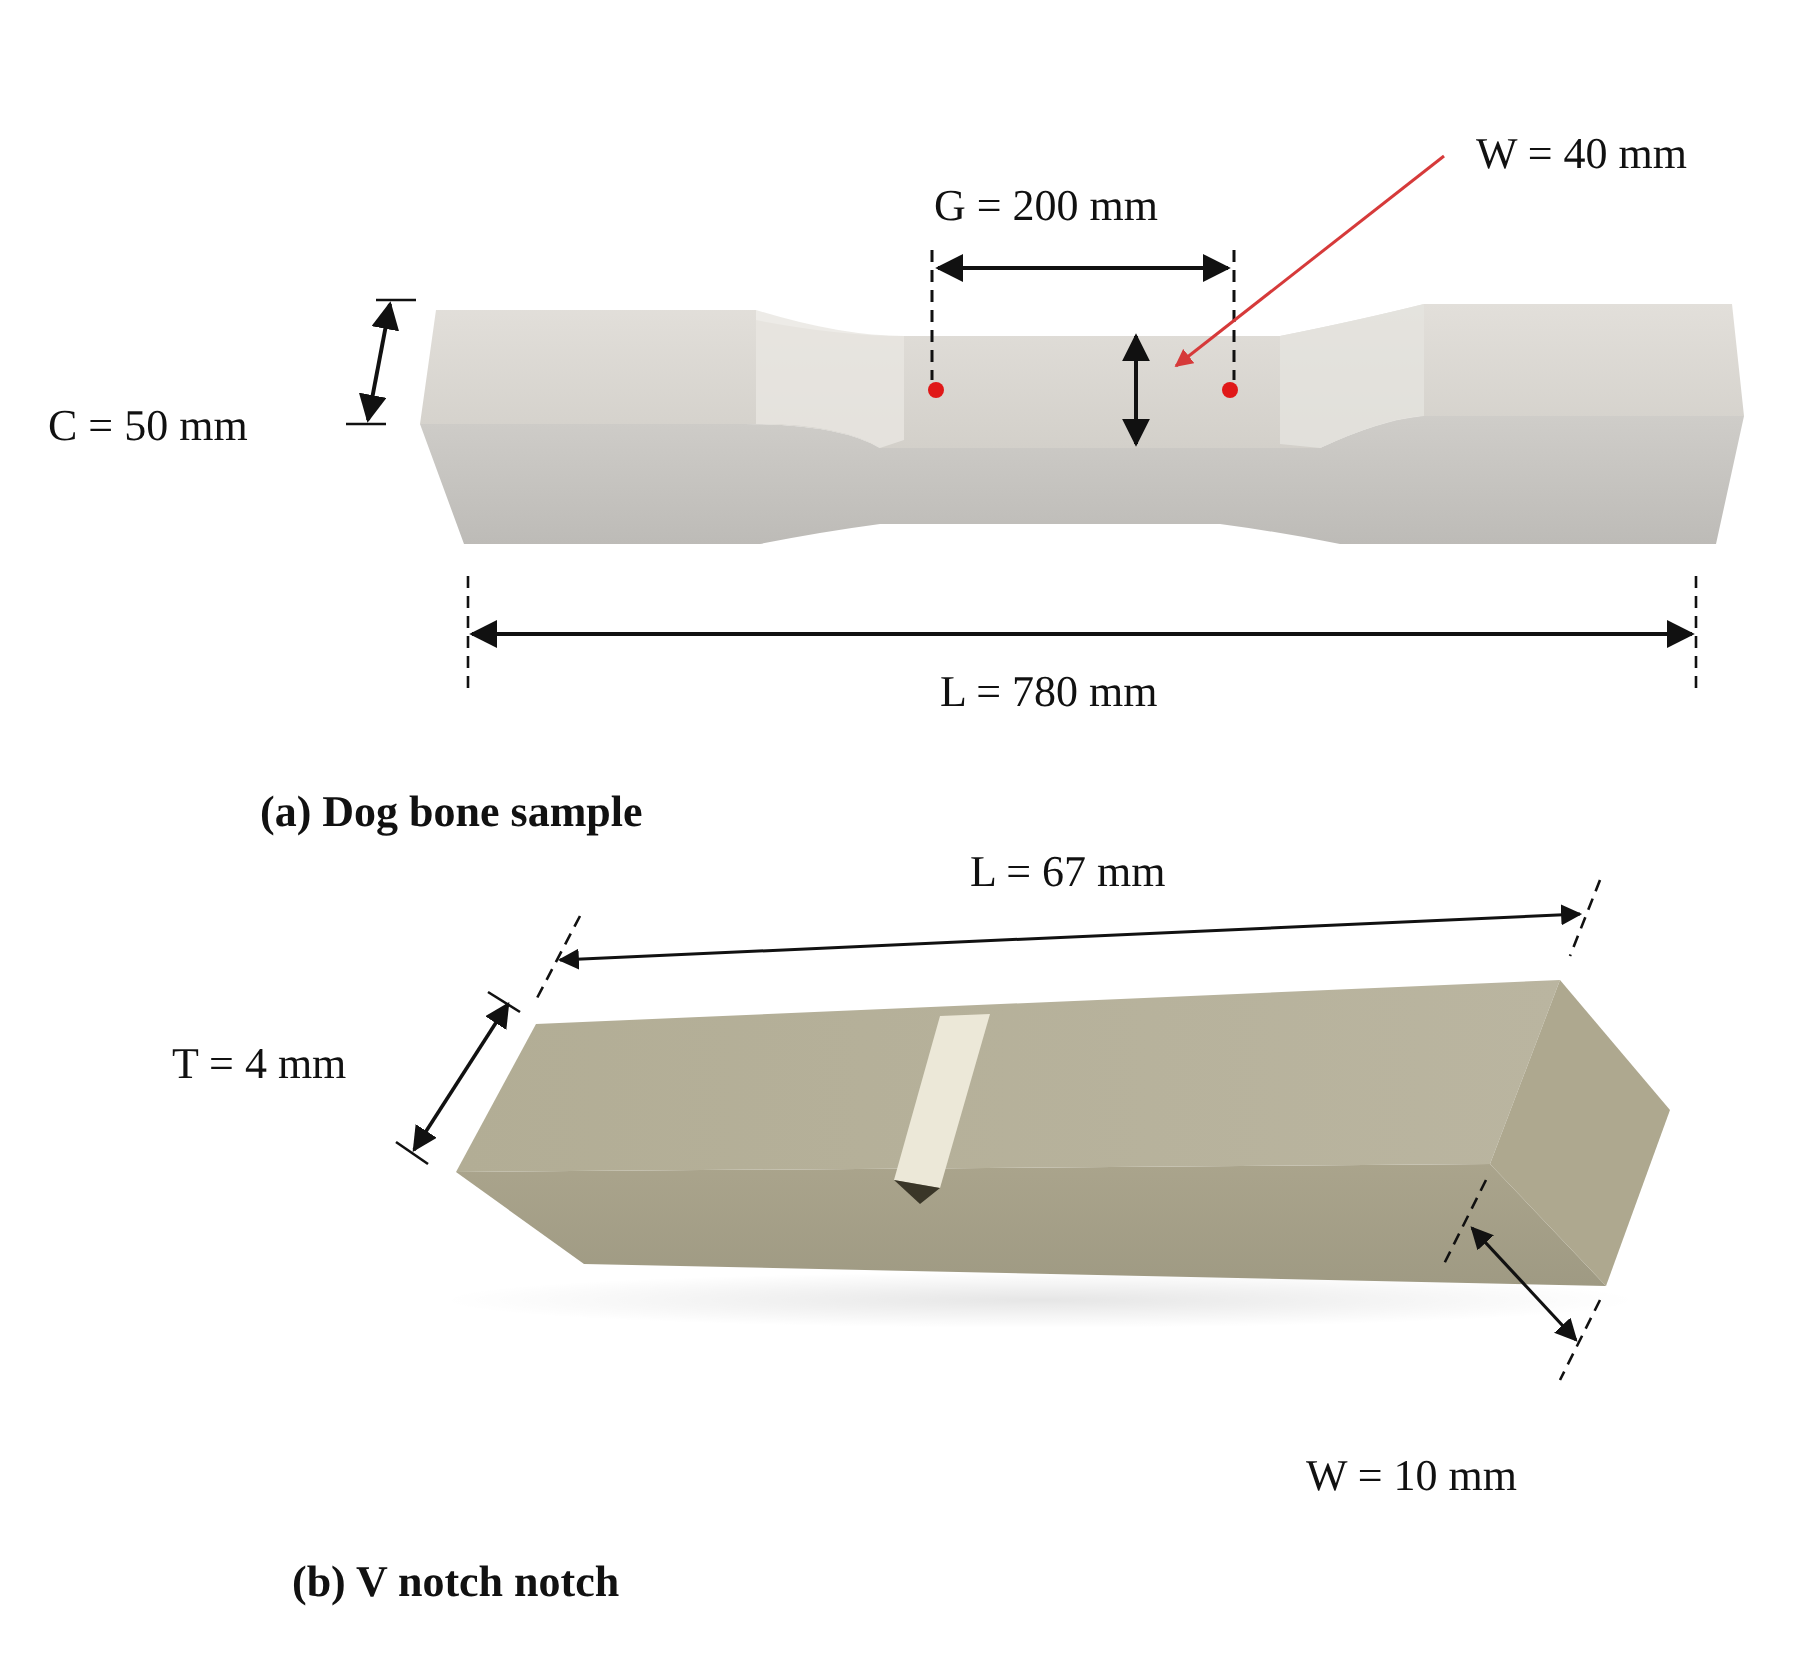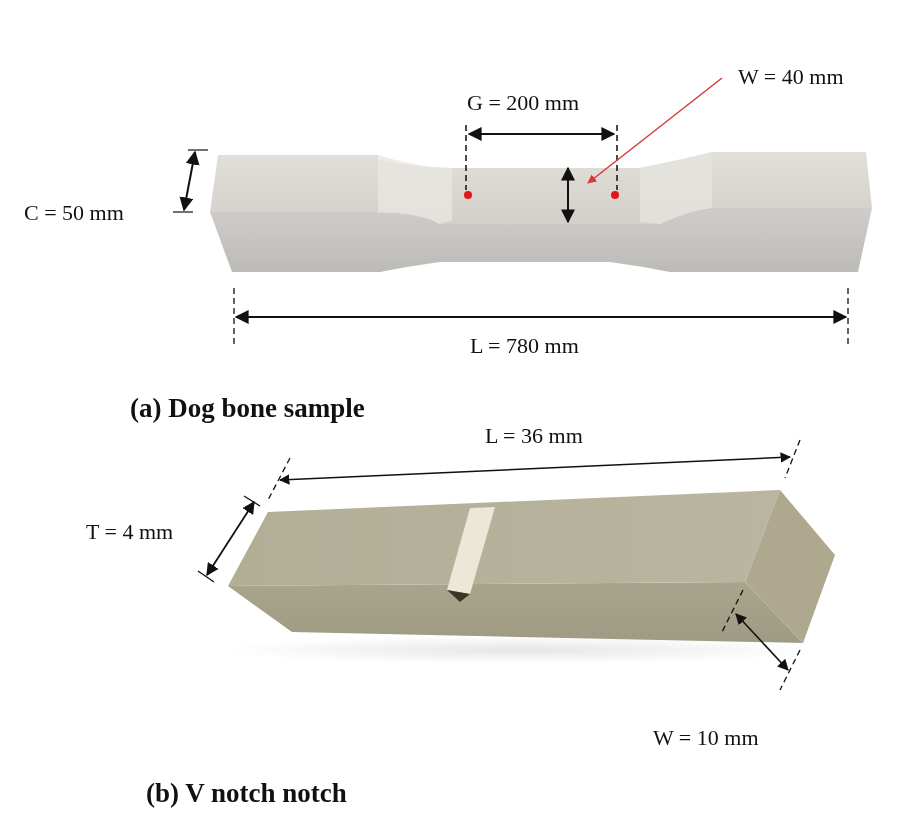--- a/index.html
+++ b/index.html
@@ -1,18 +1,18 @@
 <!DOCTYPE html>
 <html><head>
 <meta charset="utf-8">
 <style>
   html, body { margin: 0; padding: 0; background: #ffffff; }
   body { width: 900px; height: 831px; position: relative; overflow: hidden; font-family: "Liberation Serif", "DejaVu Serif", serif; color: #111; }
   .lbl { position: absolute; font-size: 22px; white-space: nowrap; line-height: 1; }
-  .caption { position: absolute; font-size: 27px; font-weight: bold; white-space: nowrap; line-height: 1; }
+  .caption { position: absolute; font-size: 22px; font-weight: bold; white-space: nowrap; line-height: 1; }
   svg.figure { position: absolute; left: 0; top: 0; }
 </style>
 </head>
 <body>
 
 <svg class="figure" width="900" height="831" viewBox="0 0 900 831" xmlns="http://www.w3.org/2000/svg">
   <defs>
     <marker id="ah" viewBox="0 0 10 10" refX="9" refY="5" markerWidth="7" markerHeight="7" orient="auto-start-reverse">
       <path d="M0,0 L10,5 L0,10 z" fill="#111"></path>
     </marker>
@@ -108,16 +108,16 @@
     <line x1="736" y1="614" x2="788" y2="670" stroke="#111" stroke-width="1.6" marker-start="url(#ah)" marker-end="url(#ah)"></line>
   </g>
 </svg>
 
 <div class="lbl" style="left:24px; top:173px;margin-top:29px;">C = 50 mm</div>
 <div class="lbl" style="left:467px; top:92px;text-align:center;">G = 200 mm</div>
 <div class="lbl" style="left:738px; top:66px;">W = 40 mm</div>
 <div class="lbl" style="left:470px; top:335px;">L = 780 mm</div>
 <div class="caption" style="left:130px; top:395px;">(a) Dog bone sample</div>
 
-<div class="lbl" style="left:485px; top:425px;">L = 36 mm</div>
+<div class="lbl" style="left:485px; top:425px;">L = 67 mm</div>
 <div class="lbl" style="left:86px; top:521px;">T = 4 mm</div>
 <div class="lbl" style="left:643px; top:727px;margin-left:10px;">W = 10 mm</div>
 <div class="caption" style="left:146px; top:780px;">(b) V notch notch</div>
 
 </body></html>

